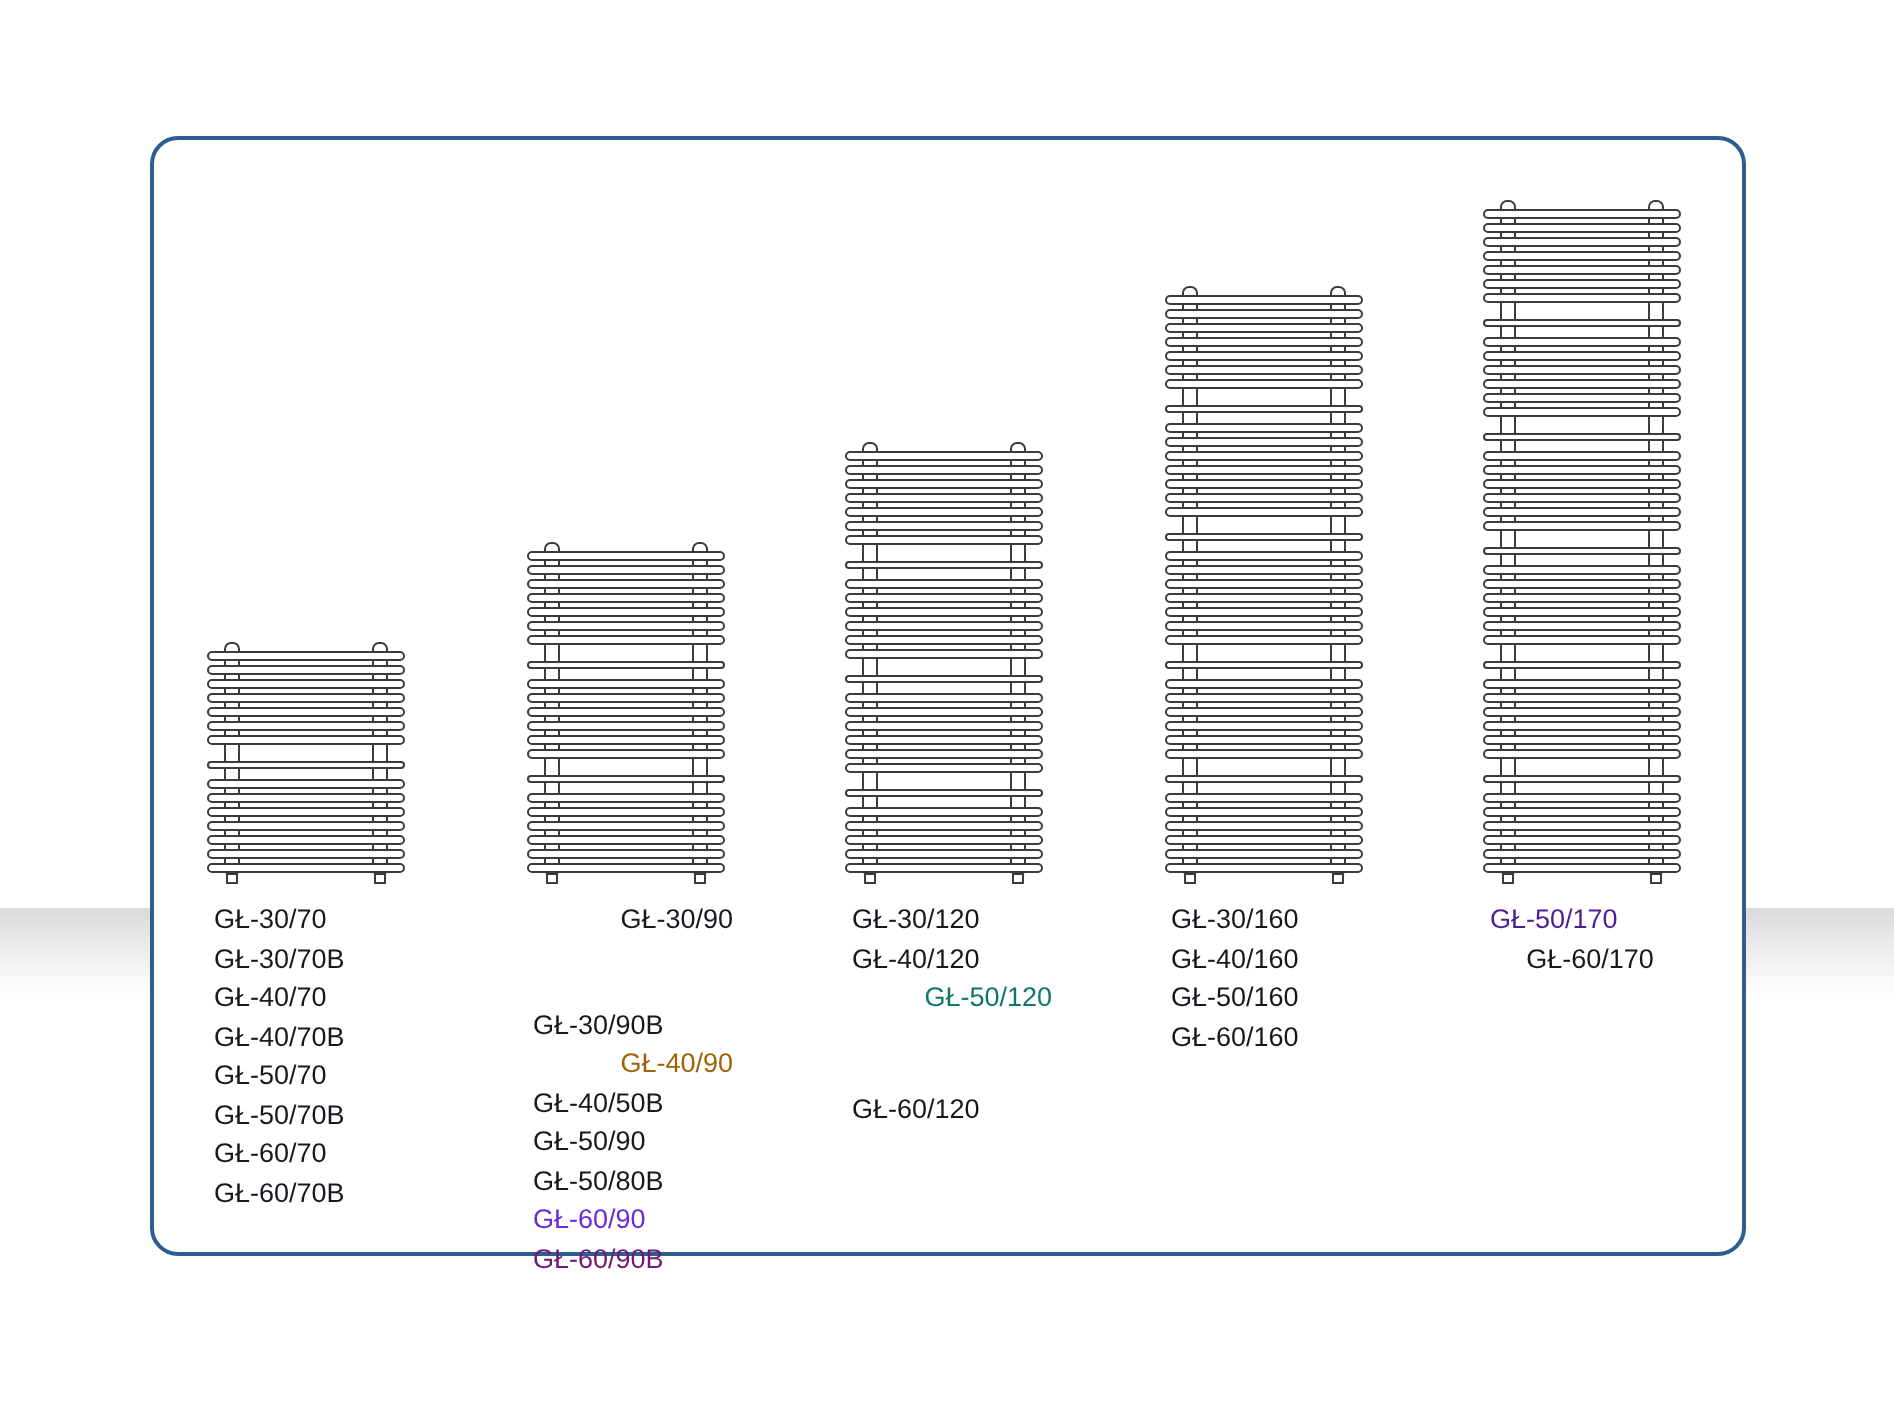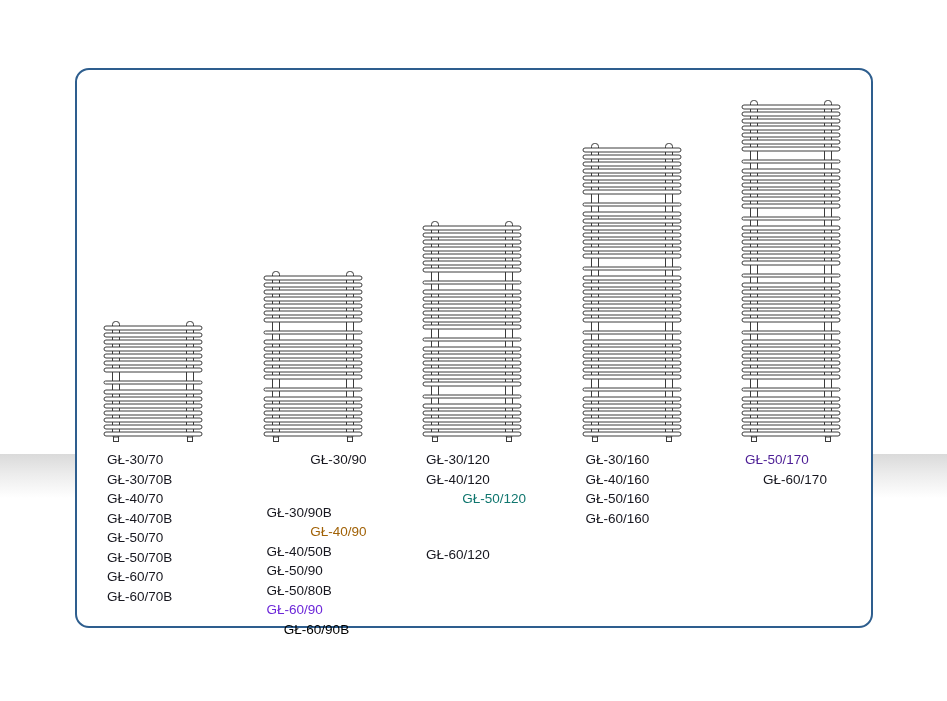--- a/index.html
+++ b/index.html
@@ -140,21 +140,21 @@
             </svg>
     </div>
     <div class="models">
             <div class="model-label" style="color: rgb(23, 23, 31); text-align: right;">GŁ-30/90</div>
             <div class="model-label" style="color: rgb(23, 23, 31); margin-top: 33px;">GŁ-30/90B</div>
             <div class="model-label" style="color: #a16207; text-align: right;">GŁ-40/90</div>
             <div class="model-label" style="color: rgb(23, 23, 31);">GŁ-40/50B</div>
             <div class="model-label" style="color: rgb(23, 23, 31);">GŁ-50/90</div>
             <div class="model-label" style="color: rgb(23, 23, 31);">GŁ-50/80B</div>
             <div class="model-label" style="color: #6d28d9;">GŁ-60/90</div>
-            <div class="model-label" style="color: #000000; text-align: center;">GŁ-60/90B</div>
+            <div class="model-label" style="color: #701a75;">GŁ-60/90B</div>
           </div>
   </div>
 
   <div class="col">
     <div class="rad-area">
       <svg class="rad-svg" xmlns="http://www.w3.org/2000/svg" width="100" height="221" viewBox="0 0 100 221">
               <rect x="9.5" y="0.5" width="7" height="216" rx="3" fill="#ffffff" stroke="#3c3c3c"></rect>
               <rect x="83.5" y="0.5" width="7" height="216" rx="3" fill="#ffffff" stroke="#3c3c3c"></rect>
               <rect x="10.5" y="216" width="5" height="4.5" fill="#ffffff" stroke="#3c3c3c"></rect>
               <rect x="84.5" y="216" width="5" height="4.5" fill="#ffffff" stroke="#3c3c3c"></rect>

